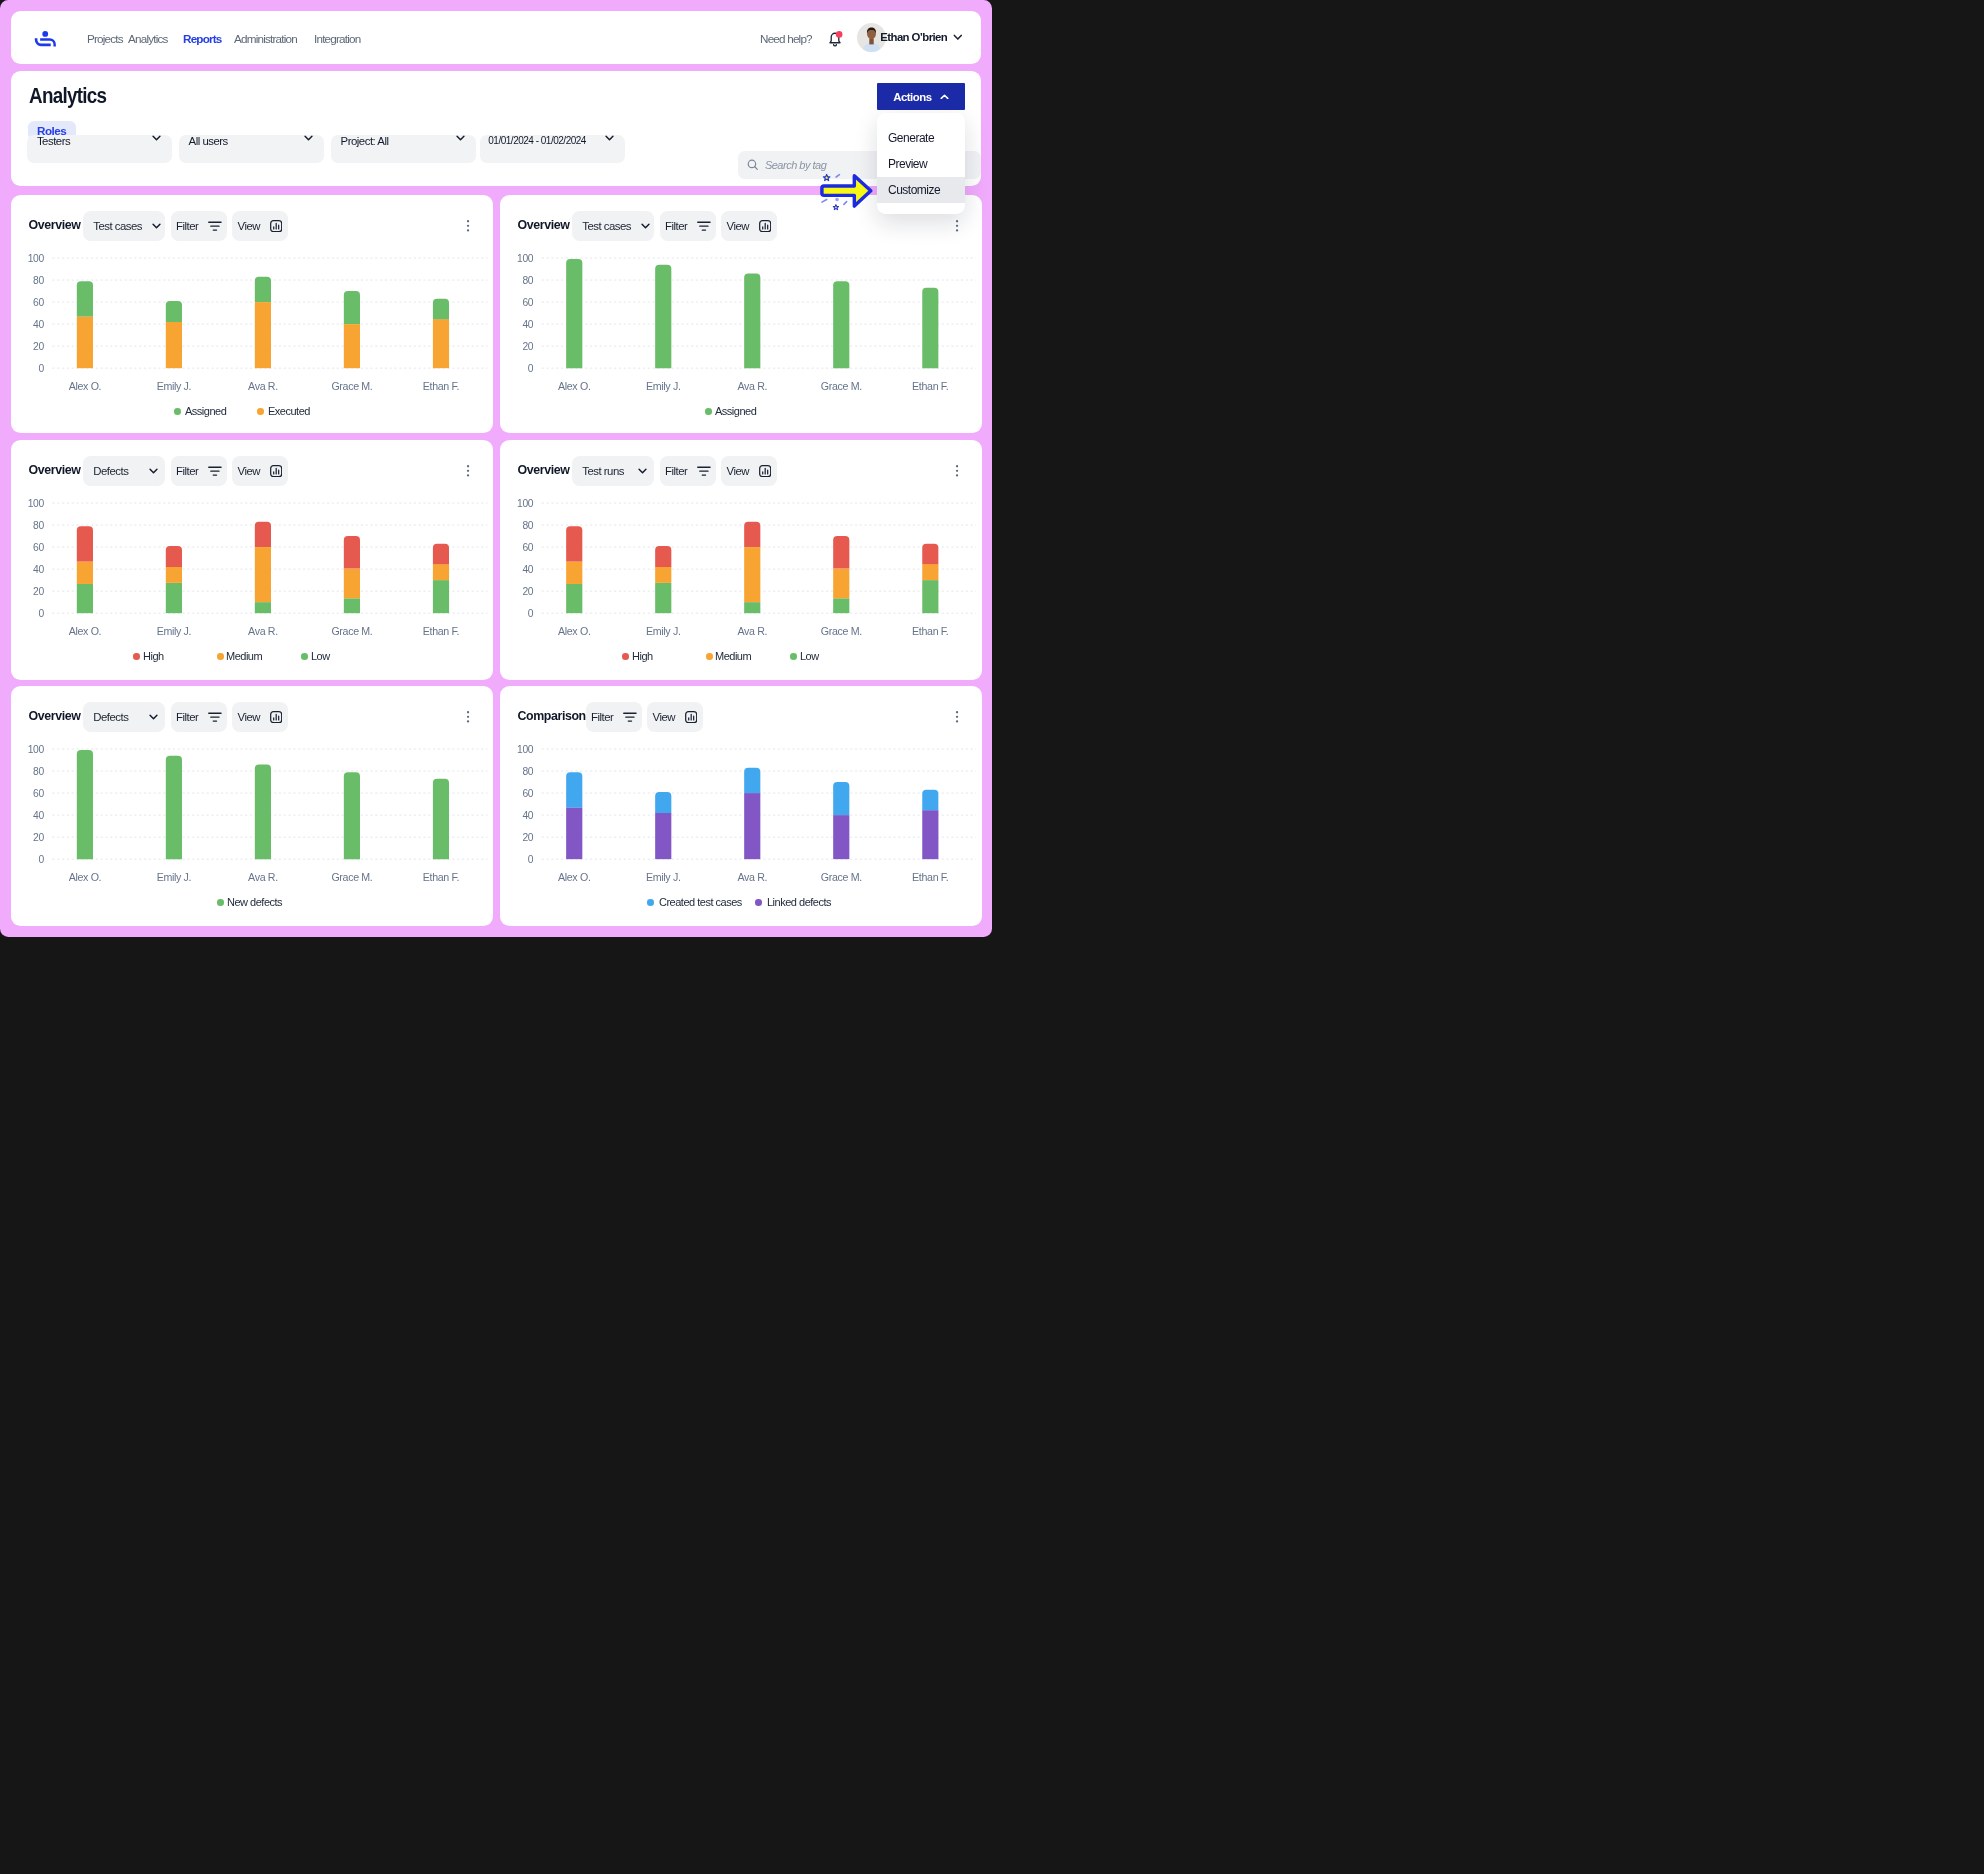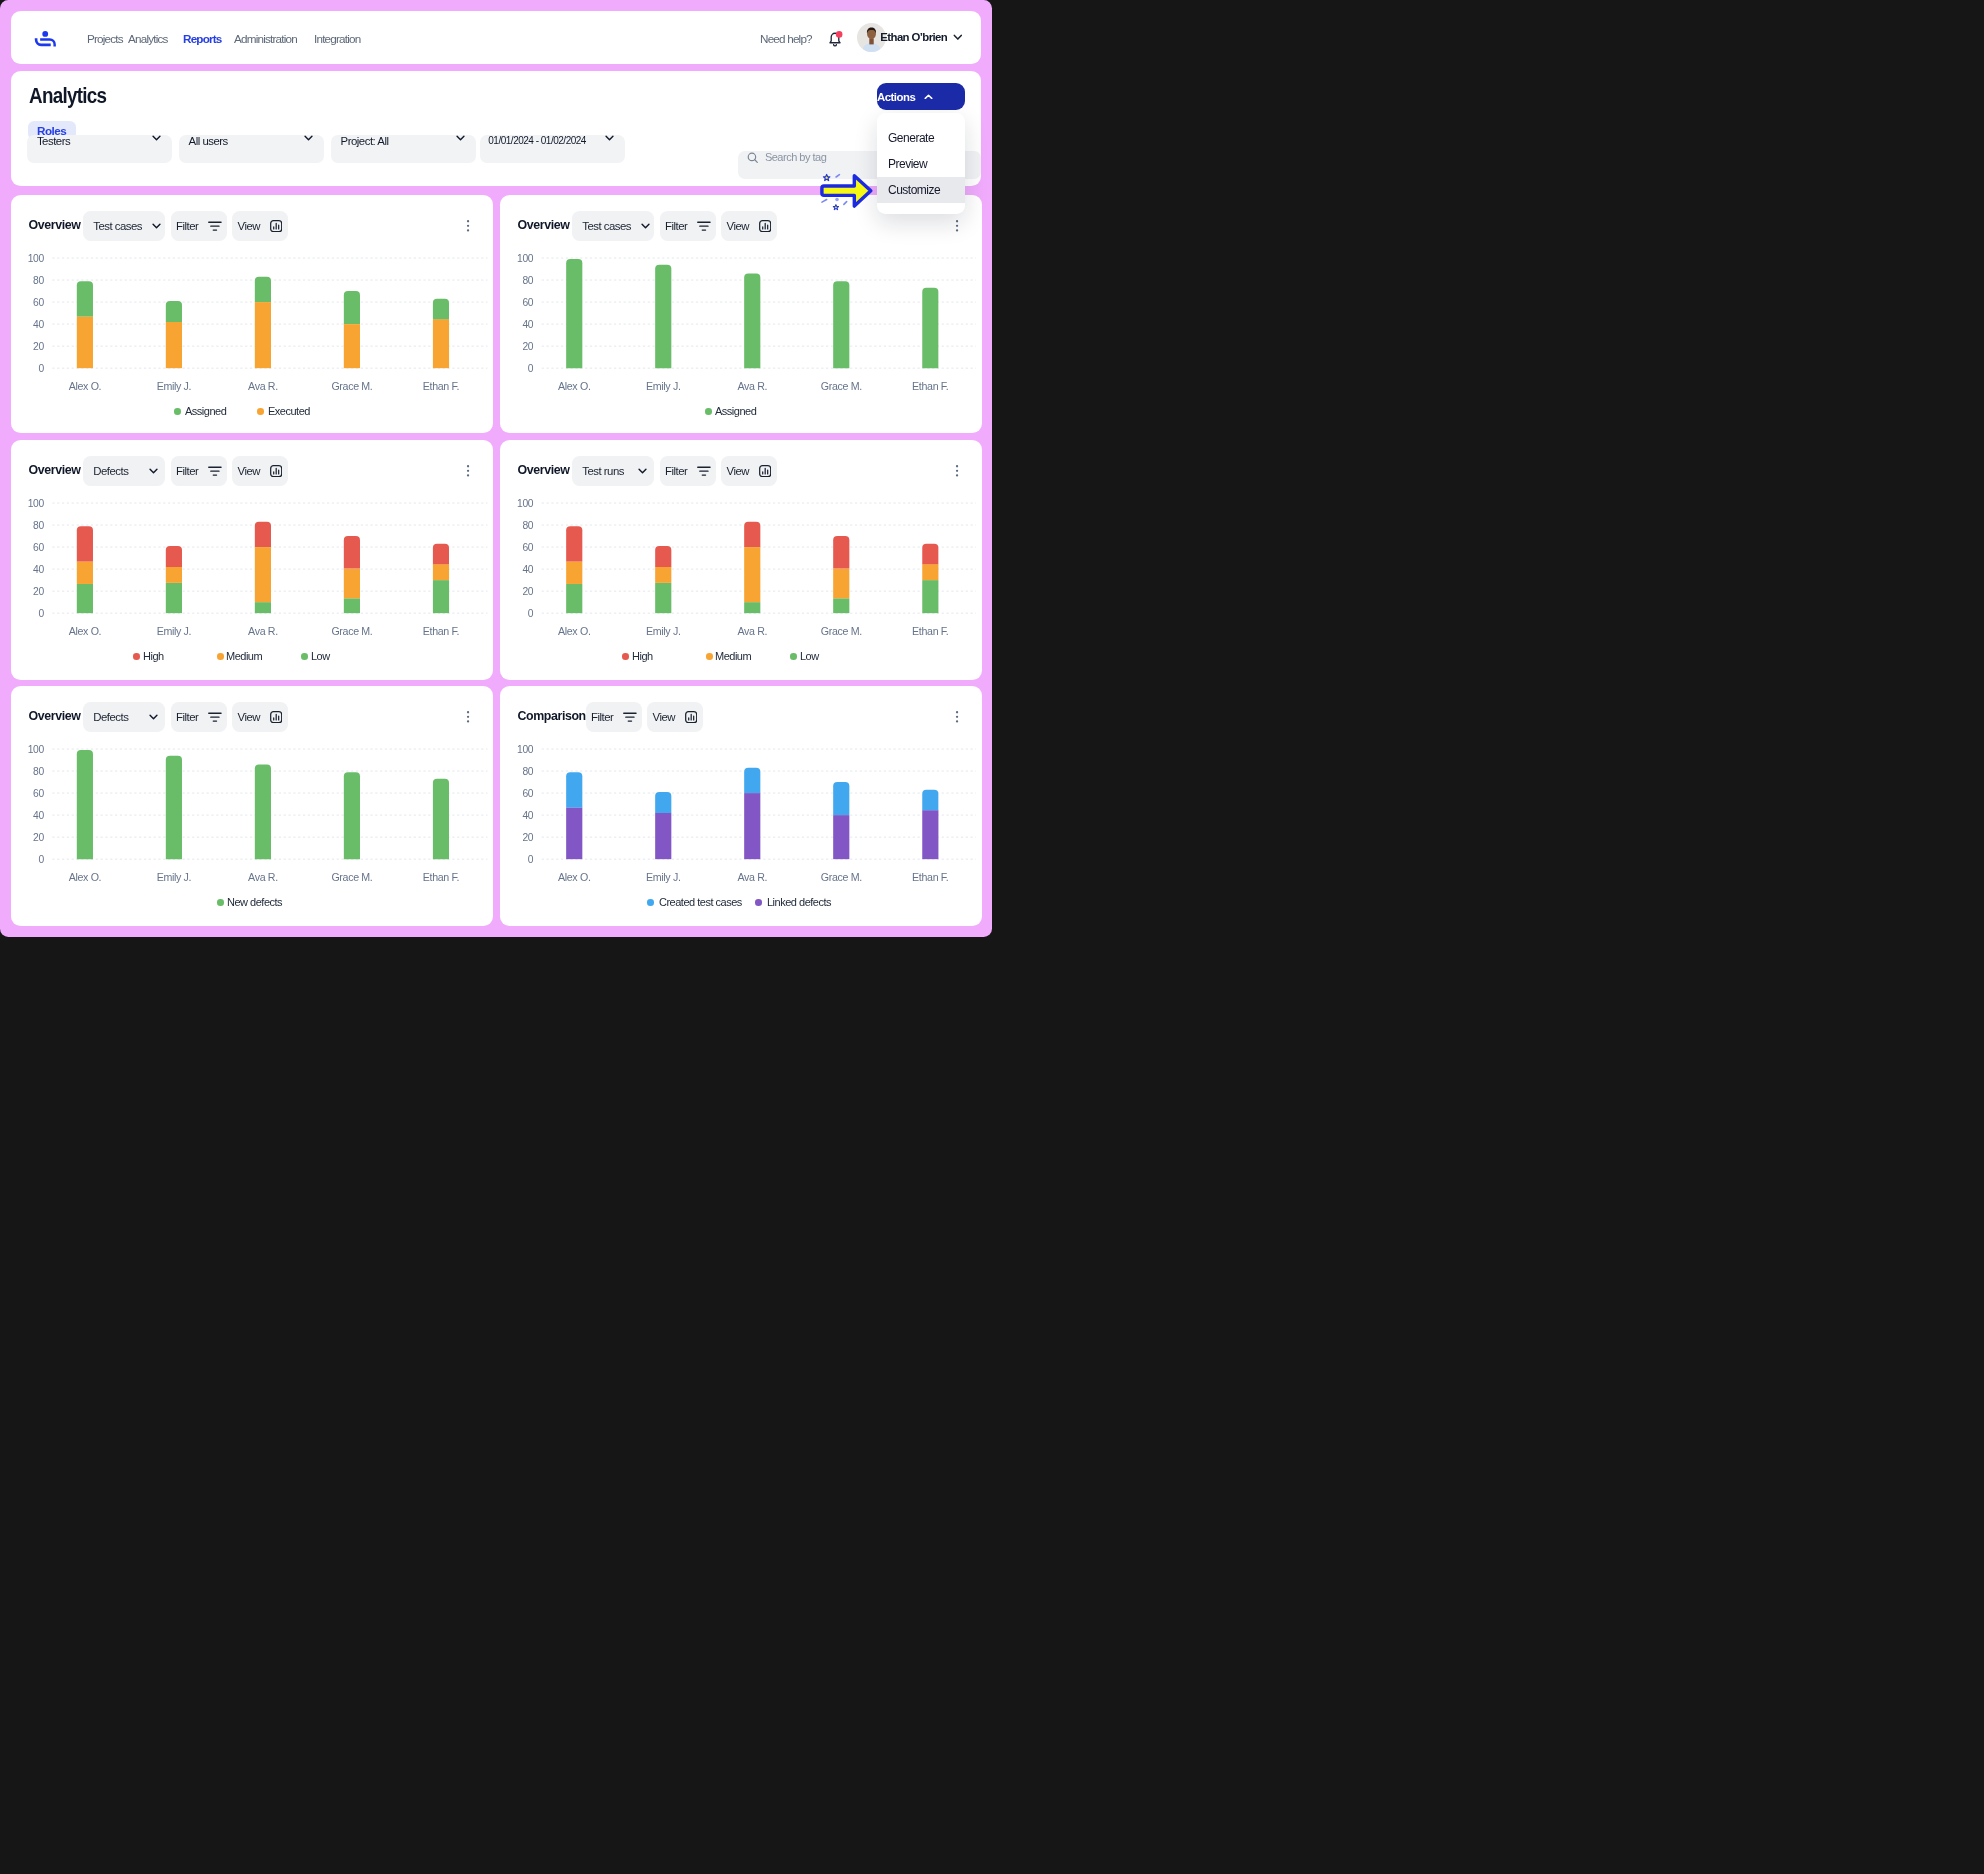--- a/index.html
+++ b/index.html
@@ -13,31 +13,31 @@
 .uwrap { position:absolute; right:18px; top:20px; display:flex; align-items:center; gap:6.2px; }
 .uname { font-size:11.4px; letter-spacing:-0.6px; font-weight:bold; color:#121a2b; white-space:nowrap; }
 .hdr { left:11px; top:71px; width:970px; height:115px; }
 h1 { position:absolute; left:18px; top:12.8px; font-size:21.4px; letter-spacing:-0.8px; color:#101828; transform:scaleX(.88); transform-origin:left; }
 .chip { position:absolute; left:16.7px; top:50px; width:48px; height:19px; background:#e4e8fb; border-radius:6.2px;
         color:#2740e3; font-size:11.7px; font-weight:bold; display:flex; align-items:center; justify-content:center; }
 .fsel { position:absolute; top:64px; height:27.6px; width:145px; background:#f2f3f5; border-radius:6.9px;
         display:flex; align-items:flex-start; font-size:11.4px; color:#121a2b; padding:0 11px 0 9.6px; }
 .fsel svg { margin-left:auto; }
 .search { position:absolute; left:727px; top:80px; width:243px; height:27.6px; background:#f1f2f4; border-radius:6.9px;
-          display:flex; align-items:flex-start; padding-left:8.3px; }
+          display:flex; align-items:center; padding-left:8.3px;font-style:italic; }
 .search span { font-size:11px; color:#8a94a4; margin-left:4.8px; }
 .card .ct { position:absolute; left:17.5px; top:23px; font-size:12.4px; font-weight:600; letter-spacing:-0.4px; color:#101828; }
 .btn { white-space:nowrap; position:absolute; top:16px; height:30px; background:#f1f2f4; border-radius:7.6px; display:flex; align-items:center;
        justify-content:center; gap:10px; font-size:11.4px; color:#1a2230; }
 .kebab { position:absolute; right:23px; top:25px; }
 .chart { position:absolute; left:0; top:56px; }
 .ld { position:absolute; top:213px; width:6.6px; height:6.6px; border-radius:50%; }
 .lt { position:absolute; top:210px; font-size:11px; color:#222c3c; white-space:nowrap; }
-.actions { position:absolute; left:877px; top:83px; width:88px; height:27px; background:#1b2aa6; border-radius:9px;
-           display:flex; align-items:center; justify-content:flex-start; gap:8.3px; z-index:30; }
+.actions { position:absolute; left:877px; top:83px; width:88px; height:27px; background:#1b2aa6; border-radius:1px;
+           display:flex; align-items:center; justify-content:center; gap:8.3px; z-index:30; }
 .actions span { color:#fff; font-size:11.4px; font-weight:bold; }
 .menu { position:absolute; left:877px; top:113px; width:88px; height:101px; background:#fff; border-radius:8.3px;
         z-index:29; box-shadow:0 8.3px 23.4px rgba(16,24,40,.14); }
 .mi { position:absolute; left:11px; font-size:12px; color:#16192c;text-align:center; }
 .hilite { position:absolute; left:0; top:64px; width:100%; height:26px; background:#e8e9ed; }
 .arrow { position:absolute; left:786px; top:165px; z-index:31; }
 </style></head>
 <body>
 <div class="page">
   <div class="nav">

